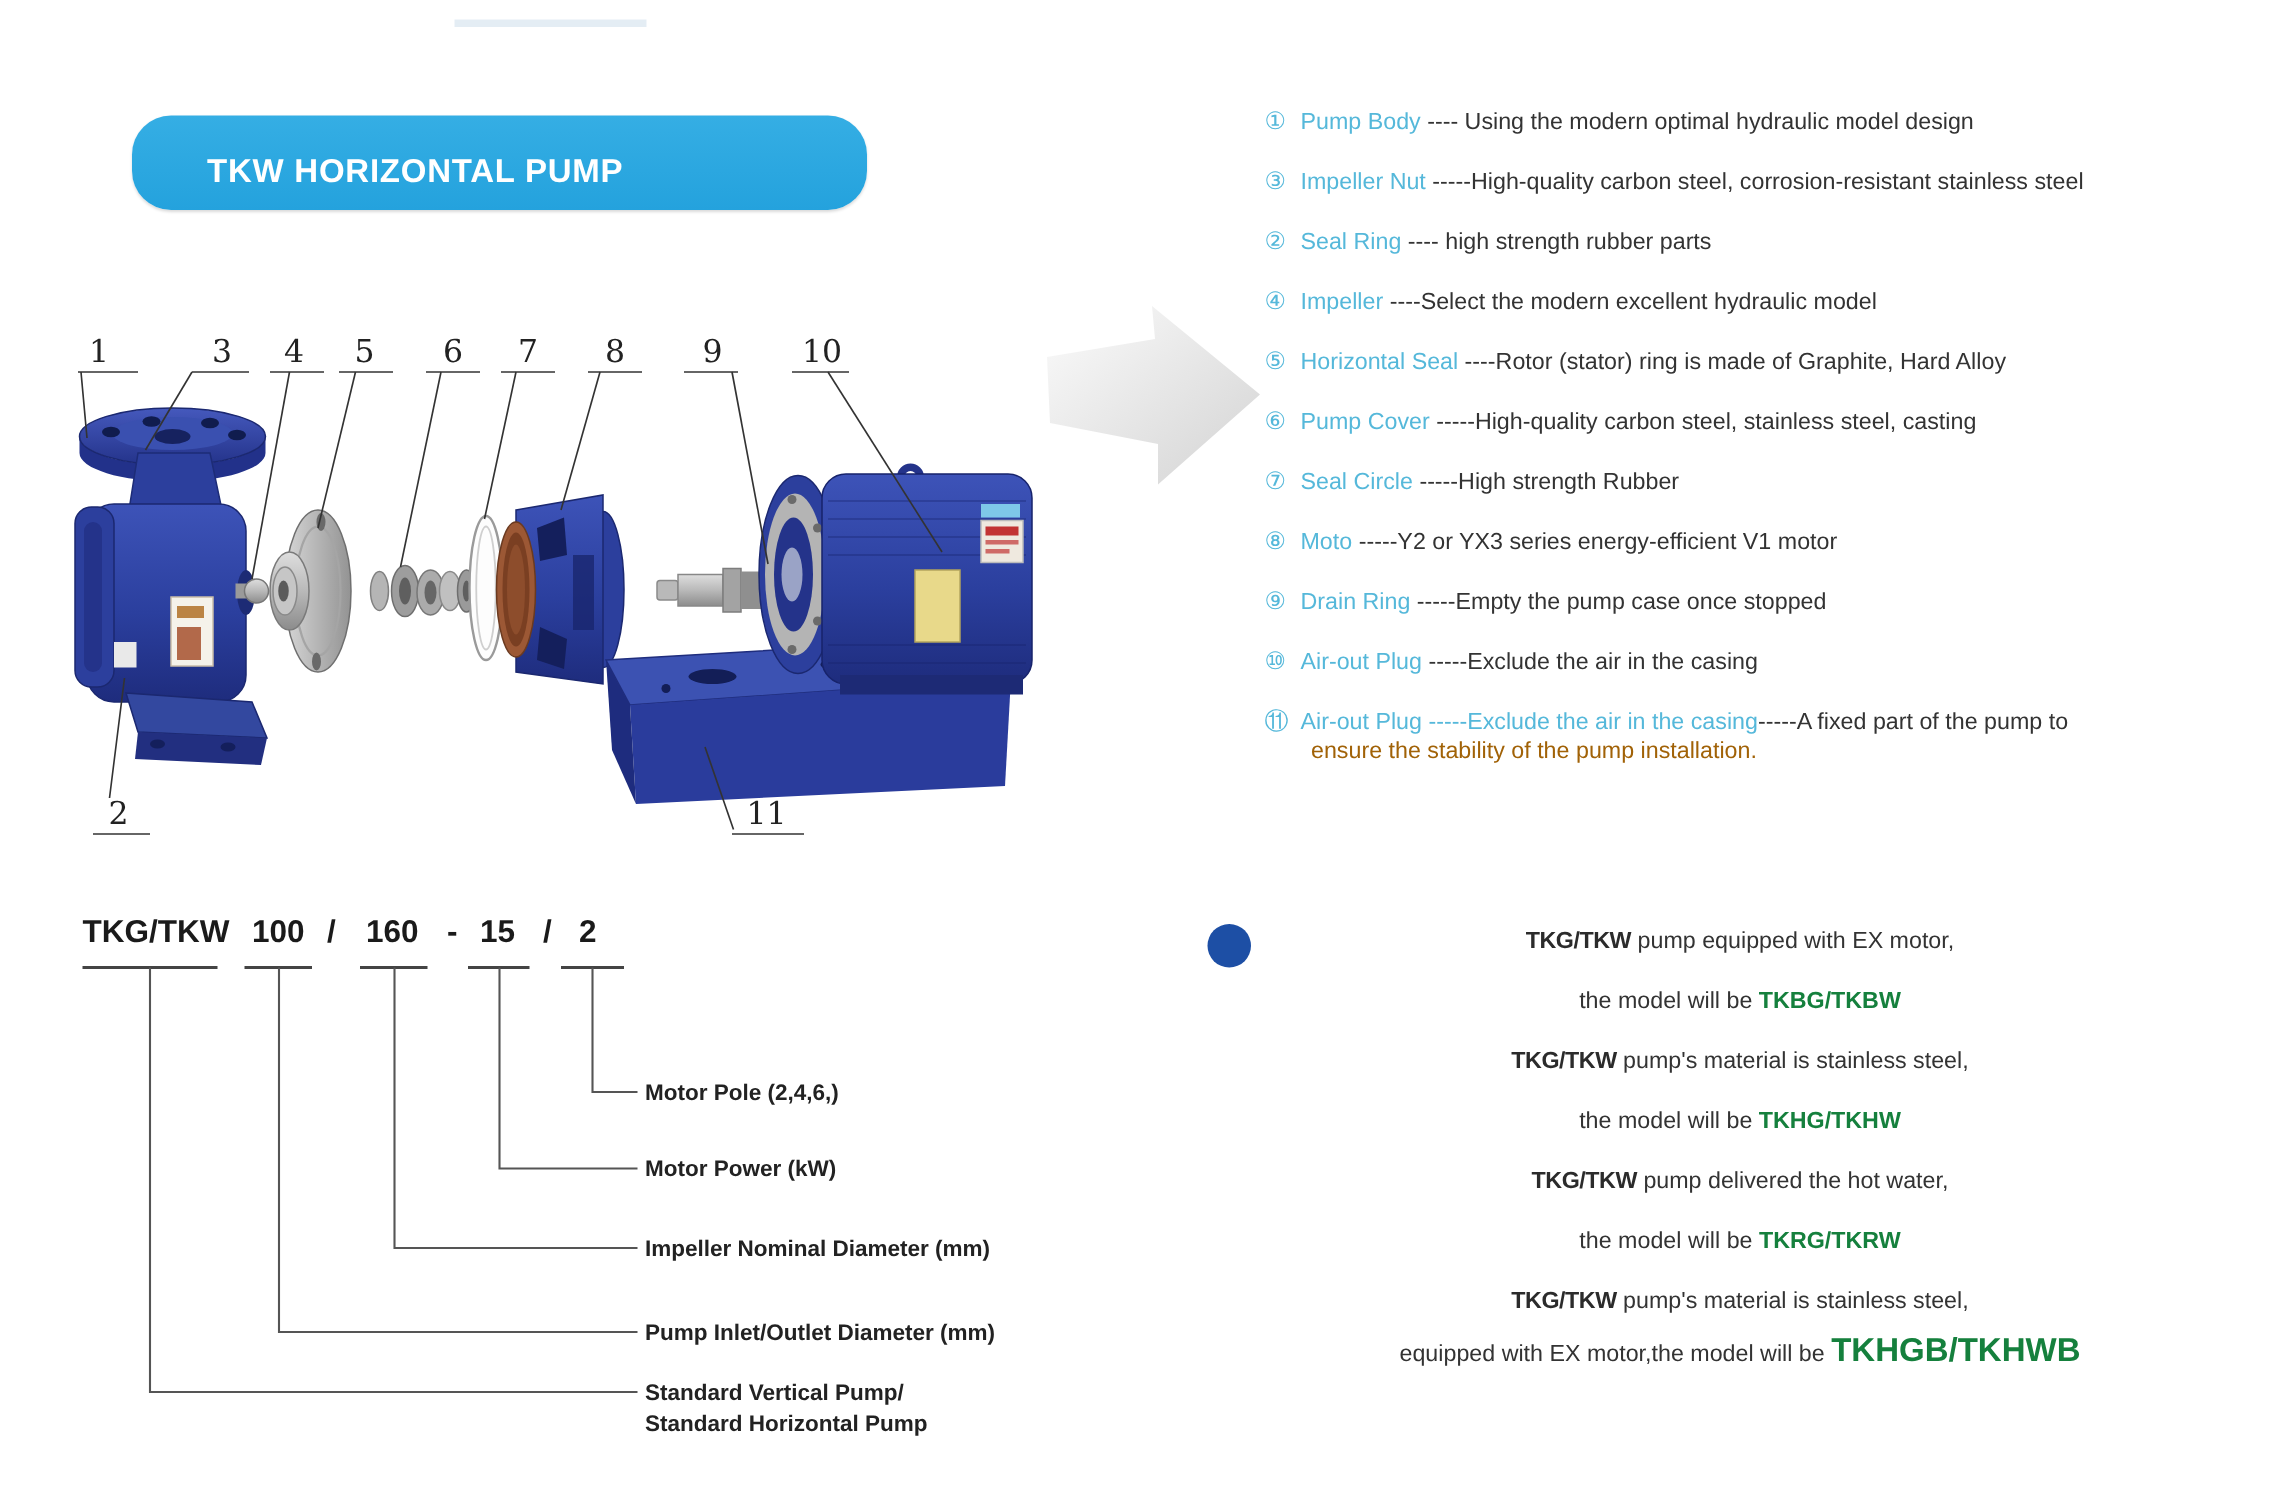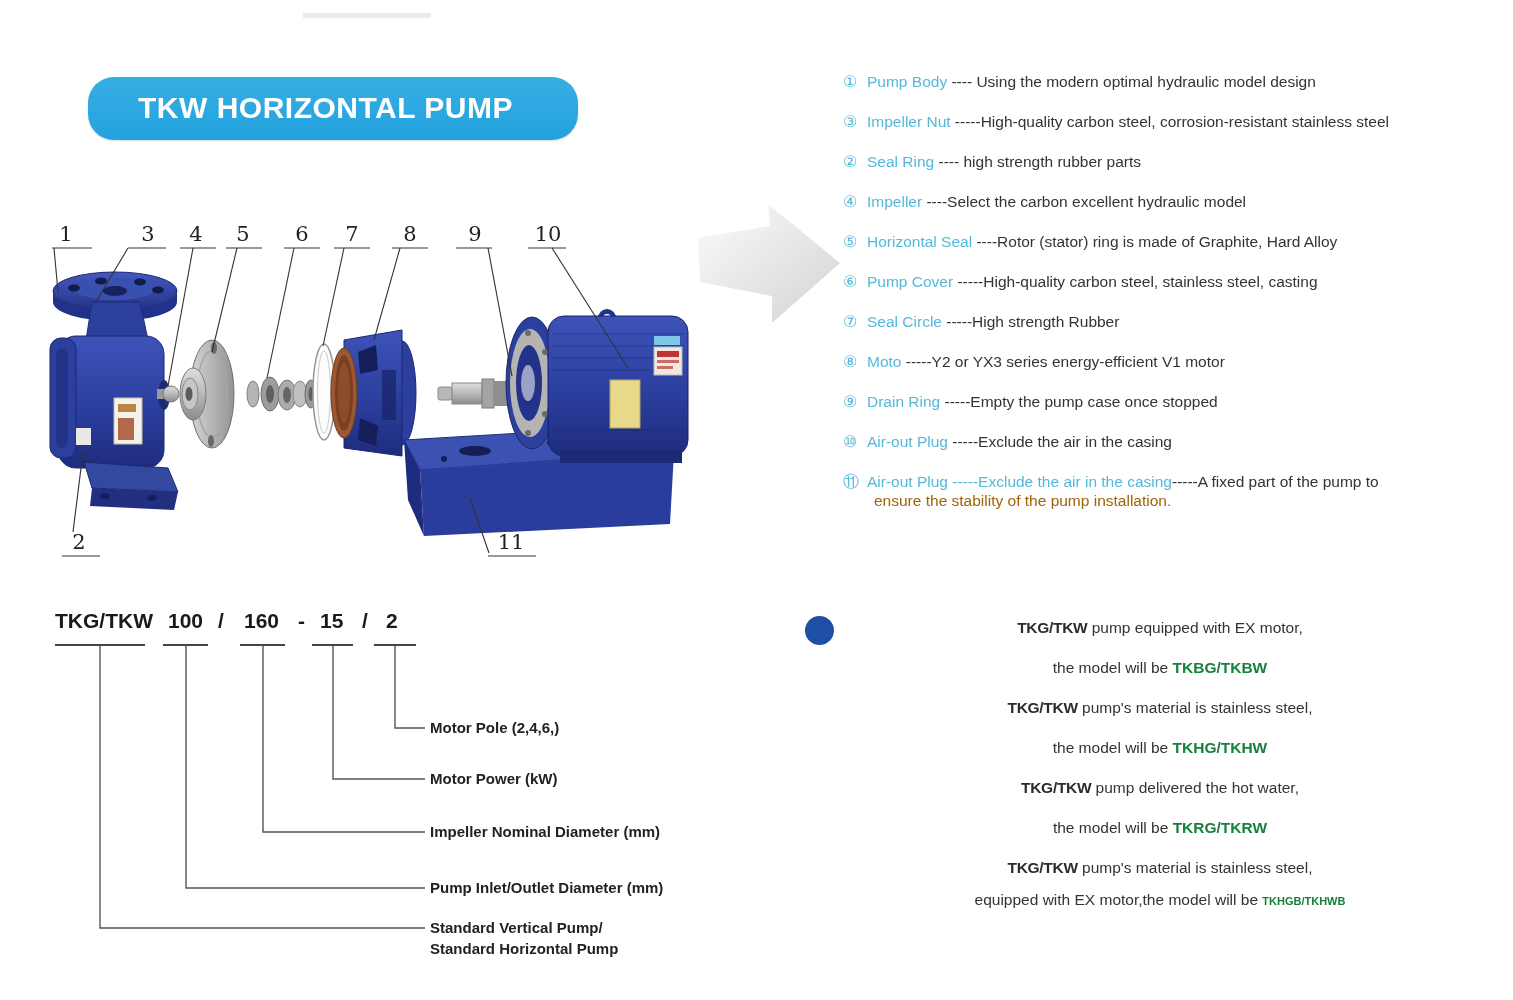--- a/index.html
+++ b/index.html
@@ -6,38 +6,38 @@
   #page{position:relative;width:1513px;height:1000px;background:#ffffff;overflow:hidden;
         font-family:"Liberation Sans",sans-serif;color:#2e2e2e;}
   svg{position:absolute;left:0;top:0;pointer-events:none;}
 
   
   .streak{position:absolute;left:303px;top:13px;width:128px;height:5px;background:#dde9f1;opacity:.8;}
 
   
   .banner{position:absolute;left:88px;top:77px;width:490px;height:63px;border-radius:26px;
           background:linear-gradient(180deg,#35aee4 0%,#24a2dd 100%);box-shadow:0 1px 2px rgba(0,0,0,.15);}
-  .banner span{display:block;padding:14px 0 0 50px;font-size:30px;font-weight:bold;color:#fff;letter-spacing:.5px;}
+  .banner span{display:block;padding:24px 0 0 50px;font-size:22px;font-weight:bold;color:#fff;letter-spacing:.5px;}
 
   
   .plist{position:absolute;left:843px;top:72px;width:650px;}
   .prow{height:40px;white-space:nowrap;font-size:15.5px;line-height:19px;}
   .prow.tall{height:auto;}
   .pnum{display:inline-block;width:24px;color:#55b8da;font-size:16px;}
   .pname{color:#55b8da;}
   .pdesc{color:#333;}
   .pline2{margin-left:31px;color:#a16207;}
 
   
   .notes{position:absolute;left:850px;top:618px;width:620px;font-size:15.5px;text-align:center;}
   .nline{height:40px;line-height:19px;white-space:nowrap;color:#333;}
   .nline.tight{height:32px;}
   .nlead{font-weight:bold;color:#2b2b2b;letter-spacing:-.3px;}
   .ncode{font-weight:bold;color:#15803d;}
-  .ncode.big{font-size:11px;}
+  .ncode.big{font-size:22px;}
   .bullet{position:absolute;left:805px;top:616px;width:29px;height:29px;border-radius:50%;background:#1d4fa5;}
 
   
   .callout{font-family:"DejaVu Serif",serif;font-size:21px;fill:#222;}
   .mseg{font-size:21px;font-weight:bold;fill:#1a1a1a;font-family:"Liberation Sans",sans-serif;}
   .mlabel{font-size:15px;font-weight:bold;fill:#222;font-family:"Liberation Sans",sans-serif;}
 </style>
 </head>
 <body>
 
@@ -221,21 +221,21 @@
       <text class="callout" x="548" y="241" text-anchor="middle">10</text>
       <text class="callout" x="79" y="549" text-anchor="middle">2</text>
       <text class="callout" x="511" y="549" text-anchor="middle">11</text>
     </g>
   </svg>
 
   <div class="plist">
     <div class="prow"><span class="pnum">①</span><span class="pname">Pump Body</span><span class="pdesc"> ---- Using the modern optimal hydraulic model design</span></div>
     <div class="prow"><span class="pnum">③</span><span class="pname">Impeller Nut</span><span class="pdesc"> -----High-quality carbon steel, corrosion-resistant stainless steel</span></div>
     <div class="prow"><span class="pnum">②</span><span class="pname">Seal Ring</span><span class="pdesc"> ---- high strength rubber parts</span></div>
-    <div class="prow"><span class="pnum">④</span><span class="pname">Impeller</span><span class="pdesc"> ----Select the carbon excellent hydraulic model</span></div>
+    <div class="prow"><span class="pnum">④</span><span class="pname">Impeller</span><span class="pdesc"> ----Select the modern excellent hydraulic model</span></div>
     <div class="prow"><span class="pnum">⑤</span><span class="pname">Horizontal Seal</span><span class="pdesc"> ----Rotor (stator) ring is made of Graphite, Hard Alloy</span></div>
     <div class="prow"><span class="pnum">⑥</span><span class="pname">Pump Cover</span><span class="pdesc"> -----High-quality carbon steel, stainless steel, casting</span></div>
     <div class="prow"><span class="pnum">⑦</span><span class="pname">Seal Circle</span><span class="pdesc"> -----High strength Rubber</span></div>
     <div class="prow"><span class="pnum">⑧</span><span class="pname">Moto</span><span class="pdesc"> -----Y2 or YX3 series energy-efficient V1 motor</span></div>
     <div class="prow"><span class="pnum">⑨</span><span class="pname">Drain Ring</span><span class="pdesc"> -----Empty the pump case once stopped</span></div>
     <div class="prow"><span class="pnum">⑩</span><span class="pname">Air-out Plug</span><span class="pdesc"> -----Exclude the air in the casing</span></div>
     <div class="prow tall">
       <div><span class="pnum">⑪</span><span class="pname">Air-out Plug</span><span class="pname"> -----Exclude the air in the casing</span><span class="pdesc">-----A fixed part of the pump to</span></div>
       <div class="pline2">ensure the stability of the pump installation.</div>
     </div>

